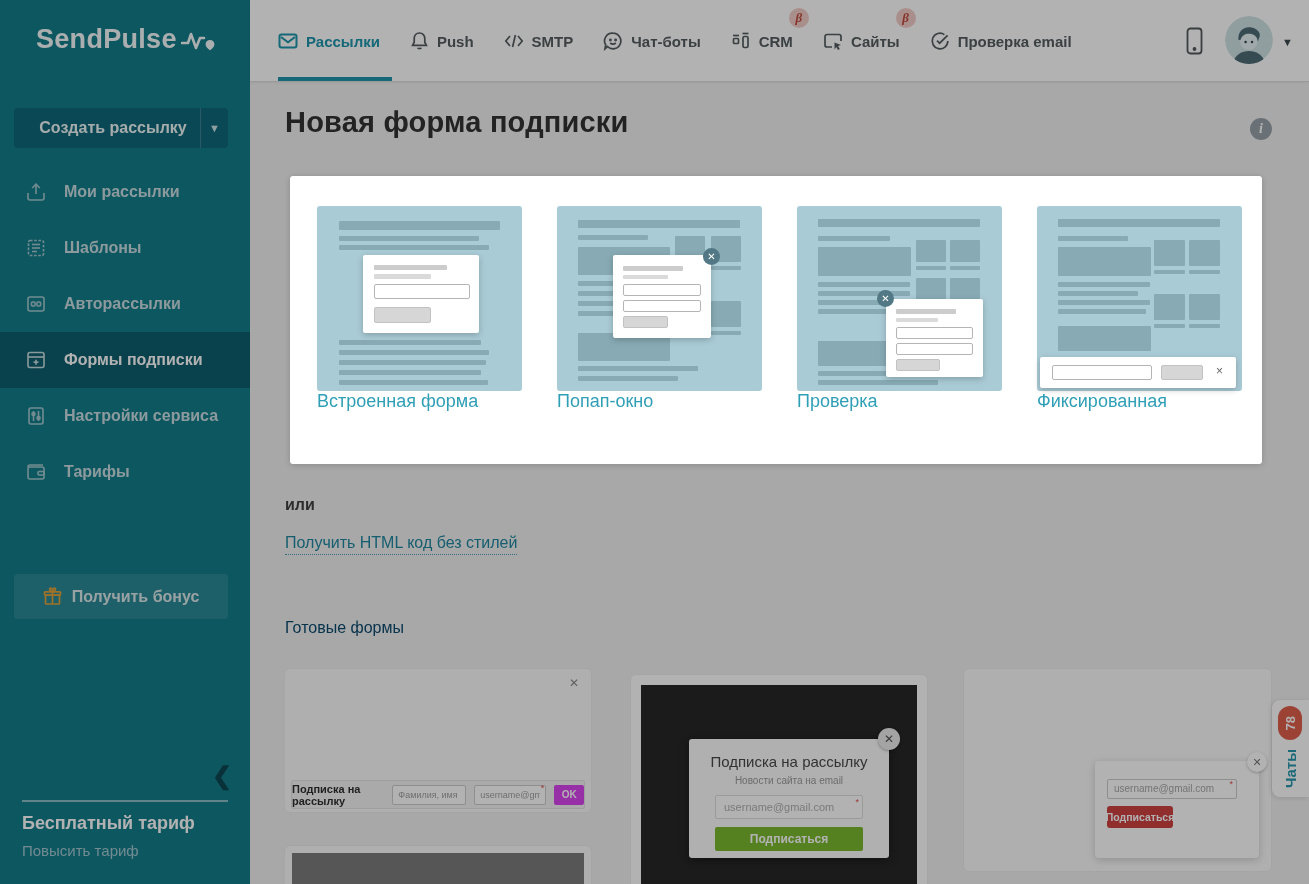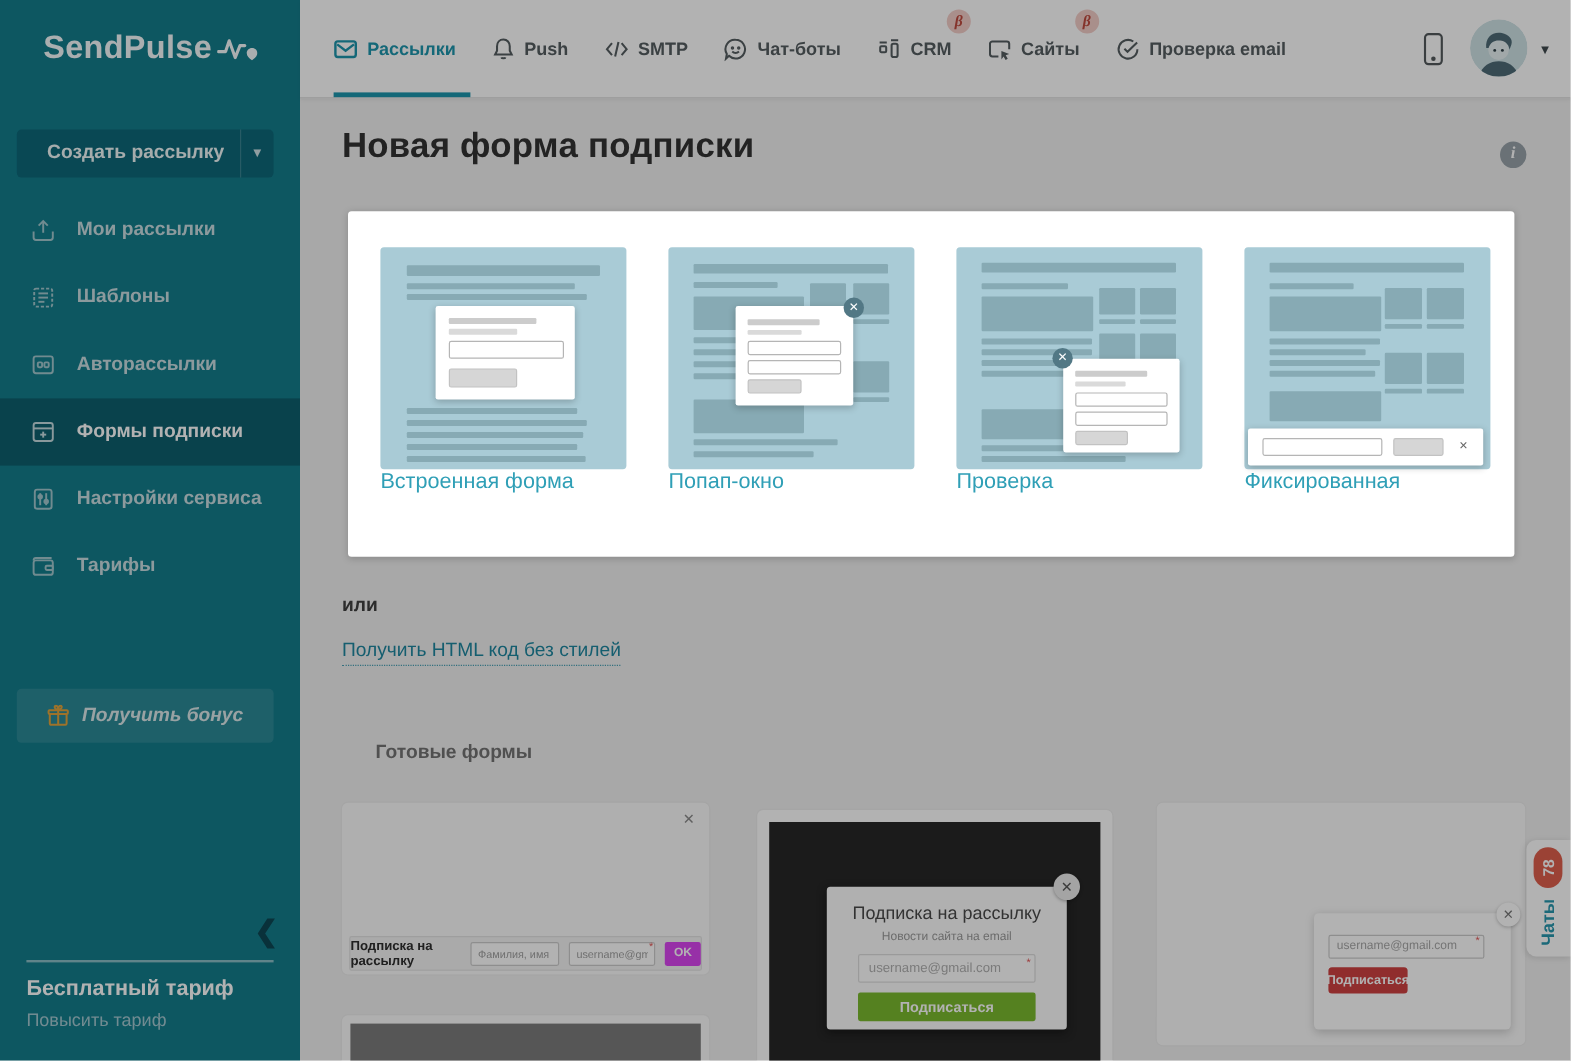--- a/index.html
+++ b/index.html
@@ -19,21 +19,21 @@
                 display:flex; align-items:center; justify-content:center; font-size:11px; color:#cfe3e7; }
   .menu { position:absolute; left:0; top:164px; width:250px; }
   .menu-item { height:56px; display:flex; align-items:center; padding-left:25px; color:#c9dde1;
                font-size:16px; font-weight:700; cursor:pointer; }
   .menu-item.active { background:#0e5f6e; color:#ffffff; }
   .menu-item .mi { width:22px; height:22px; margin-right:17px; flex:none; opacity:.85; }
   .menu-item svg { stroke:#bcd6da; fill:none; stroke-width:1.6; }
   .menu-item.active svg { stroke:#e6f2f4; }
   .bonus-btn { position:absolute; left:14px; top:574px; width:214px; height:45px; background:rgba(255,255,255,.10);
                border-radius:4px; display:flex; align-items:center; justify-content:center; gap:10px;
-               color:#dce8ea; font-size:16px; font-weight:700; cursor:pointer;font-style:italic; }
+               color:#dce8ea; font-size:16px; font-weight:700; cursor:pointer; }
   .collapse { position:absolute; right:18px; top:762px; font-size:24px; color:#0d4753; font-weight:700; cursor:pointer; }
   .side-divider { position:absolute; left:22px; top:800px; width:206px; height:2px; background:rgba(255,255,255,.5); }
   .plan-title { position:absolute; left:22px; top:813px; color:#ffffff; font-size:18px; font-weight:700; }
   .plan-link { position:absolute; left:22px; top:842px; color:#a3c8d0; font-size:15px; cursor:pointer; }
 
   
   .header { position:absolute; left:250px; top:0; width:1059px; height:82px; background:#ffffff;
             border-bottom:1px solid #dcdcdc; box-shadow:0 1px 3px rgba(0,0,0,.06); }
   .nav { position:absolute; left:28px; top:0; height:82px; display:flex; align-items:center; gap:30px; }
   .nav-item { position:relative; display:flex; align-items:center; gap:8px; height:82px;
@@ -66,21 +66,21 @@
   .gl { position:absolute; background:#cccccc; border-radius:1px; }          
   .gl2 { position:absolute; background:#dadada; border-radius:1px; }
   .tin { position:absolute; background:#fff; border:1px solid #b5b5b5; border-radius:2px; }
   .tbtn { position:absolute; background:#d6d6d6; border:1px solid #c2c2c2; border-radius:2px; }
   .tclose { position:absolute; width:17px; height:17px; border-radius:50%; background:#527885; color:#fff;
             font-size:10px; display:flex; align-items:center; justify-content:center; line-height:1; }
 
   .or-text { position:absolute; left:35px; top:414px; font-size:16px; font-weight:700; color:#3f3f3f; }
   .html-link { position:absolute; left:35px; top:452px; font-size:16px; color:#1f87a0;
                border-bottom:1px dotted #4aa0b5; padding-bottom:2px; cursor:pointer; }
-  .ready-title { position:absolute; left:35px; top:537px; font-size:16px; font-weight:700; color:#737373;margin-left:28px; }
+  .ready-title { position:absolute; left:35px; top:537px; font-size:16px; font-weight:400; color:#0c4a6e; }
 
   
   .pcard { position:absolute; background:#fbfbfb; border:1px solid #ececec; border-radius:6px; cursor:pointer; }
   .pcardA { left:34px; top:586px; width:308px; height:145px; }
   .bar-form { position:absolute; left:6px; top:111px; width:294px; height:29px; background:#f4f4f4;
               border:1px solid #e3e3e3; border-radius:2px; display:flex; align-items:center; justify-content:center; gap:8px; }
   .bar-form .bf-label { font-size:11px; font-weight:700; color:#2f2f2f; }
   .pin { border:1px solid #ccc; border-radius:2px; background:#fff; font-size:9px; color:#555; padding:0 5px;
          font-family:"Liberation Sans",sans-serif; }
   .pin::placeholder { color:#a0a0a0; }

